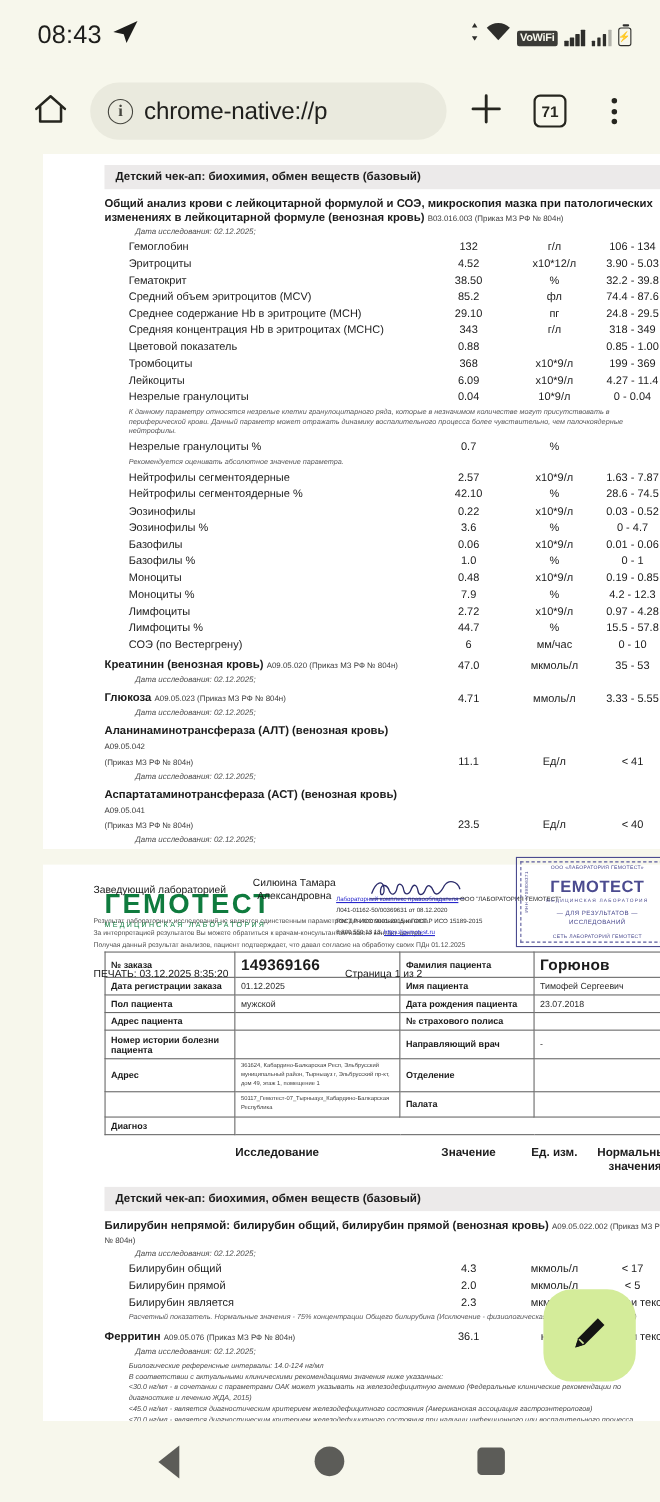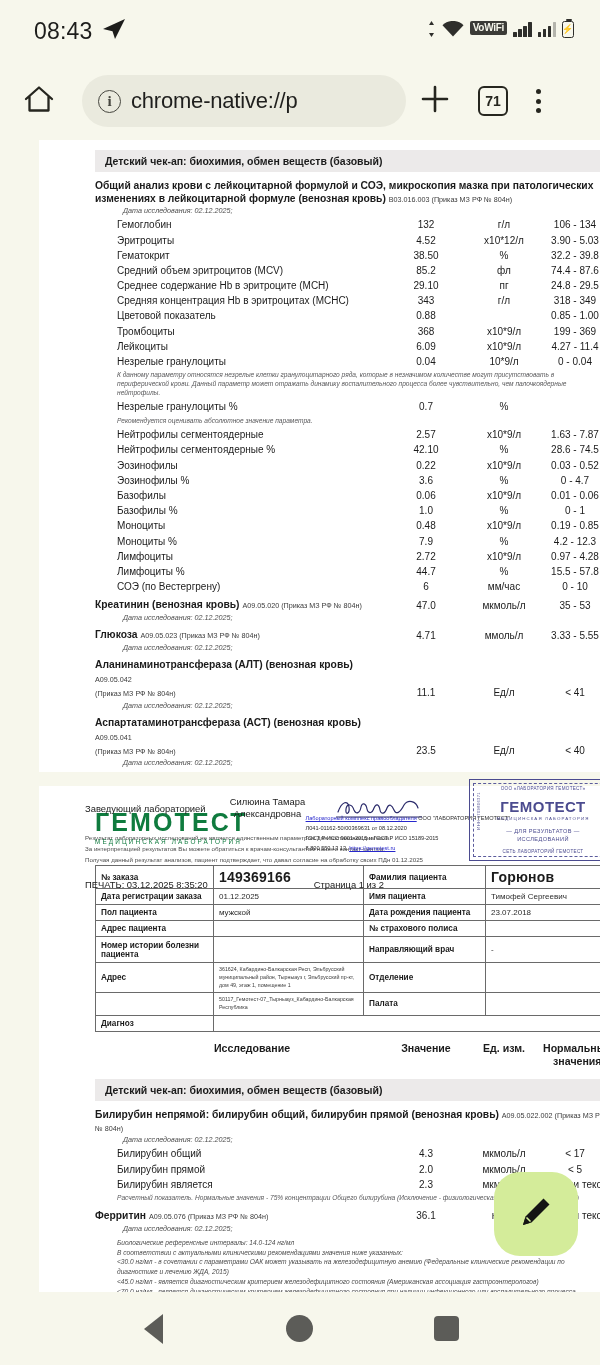--- a/index.html
+++ b/index.html
@@ -13,21 +13,21 @@
 
   
   .statusbar {
     height: 62px; width: 100%;
     display: flex; align-items: center; justify-content: space-between;
     padding: 0 26px 0 34px;
     background: #f7f7ec;
   }
   .sb-left { display: flex; gap: 9px; }
   .sb-time { font-size: 23px; color: #1d1d1b; letter-spacing: .2px; }
-  .sb-right { display: flex; align-items: flex-start; gap: 6px; }
+  .sb-right { display: flex; align-items: flex-end; gap: 6px; }
   .icon-send { display:block; }
   .vowifi {
     background: #3b3b37; color:#f7f7ec; font-size: 10px; font-weight: bold;
     padding: 1px 3px; border-radius: 2px; letter-spacing: -.3px;
     line-height: 12px;
   }
   .bars { display: flex; align-items: flex-end; gap: 1.5px; height: 16px; }
   .bars i { display:block; width: 3.5px; background:#2e2e2b; border-radius:.5px; }
   .bars i:nth-child(1){height:5px}
   .bars i:nth-child(2){height:8px}
@@ -46,21 +46,21 @@
 
   
   .toolbar {
     height: 78px; width: 100%;
     display: flex; align-items: center;
     padding: 0 20px 0 24px; gap: 14px;
     background: #f7f7ec;
   }
   .tb-btn {
     width: 44px; height: 44px; flex: 0 0 auto;
-    display:flex; align-items:center; 
+    display:flex; align-items:center; justify-content:center;
     cursor: pointer;
   }
   .omnibox {
     flex: 1 1 auto; height: 52px;
     background: #eaeade; border-radius: 26px;
     display:flex; align-items:center; gap:10px;
     padding: 0 14px 0 16px; overflow: hidden;
     cursor: text;
   }
   .omnibox .url {

